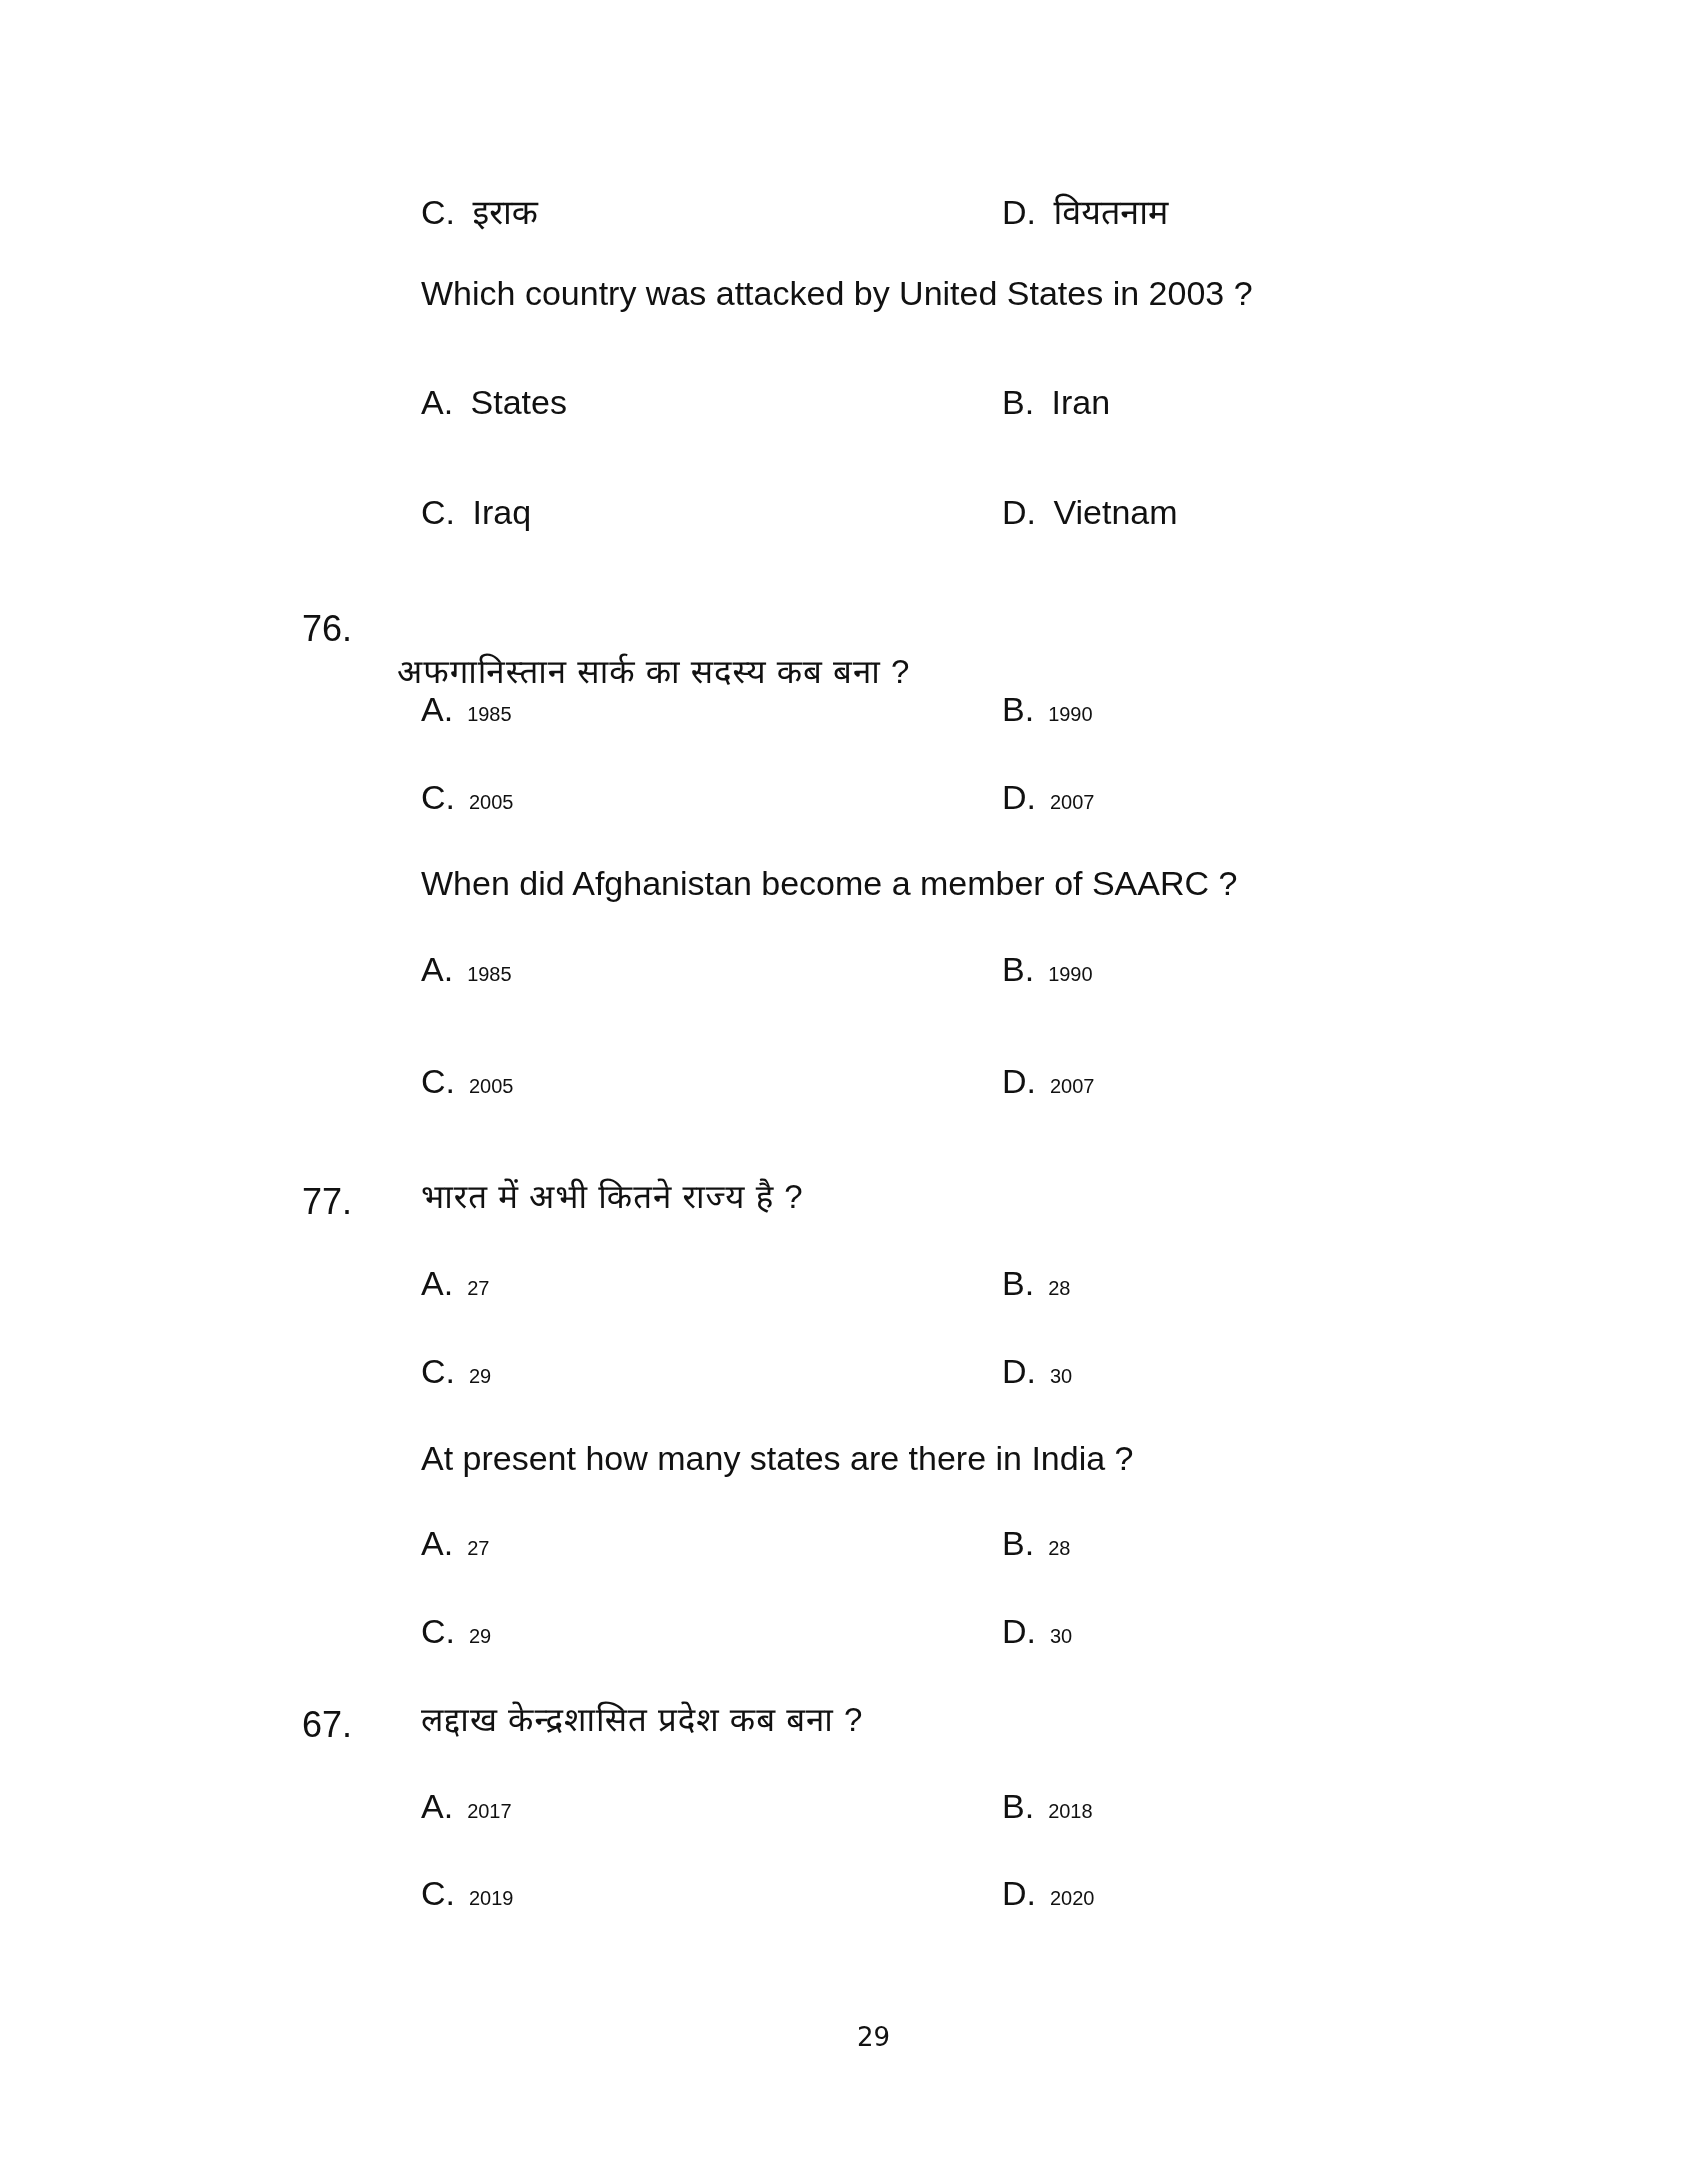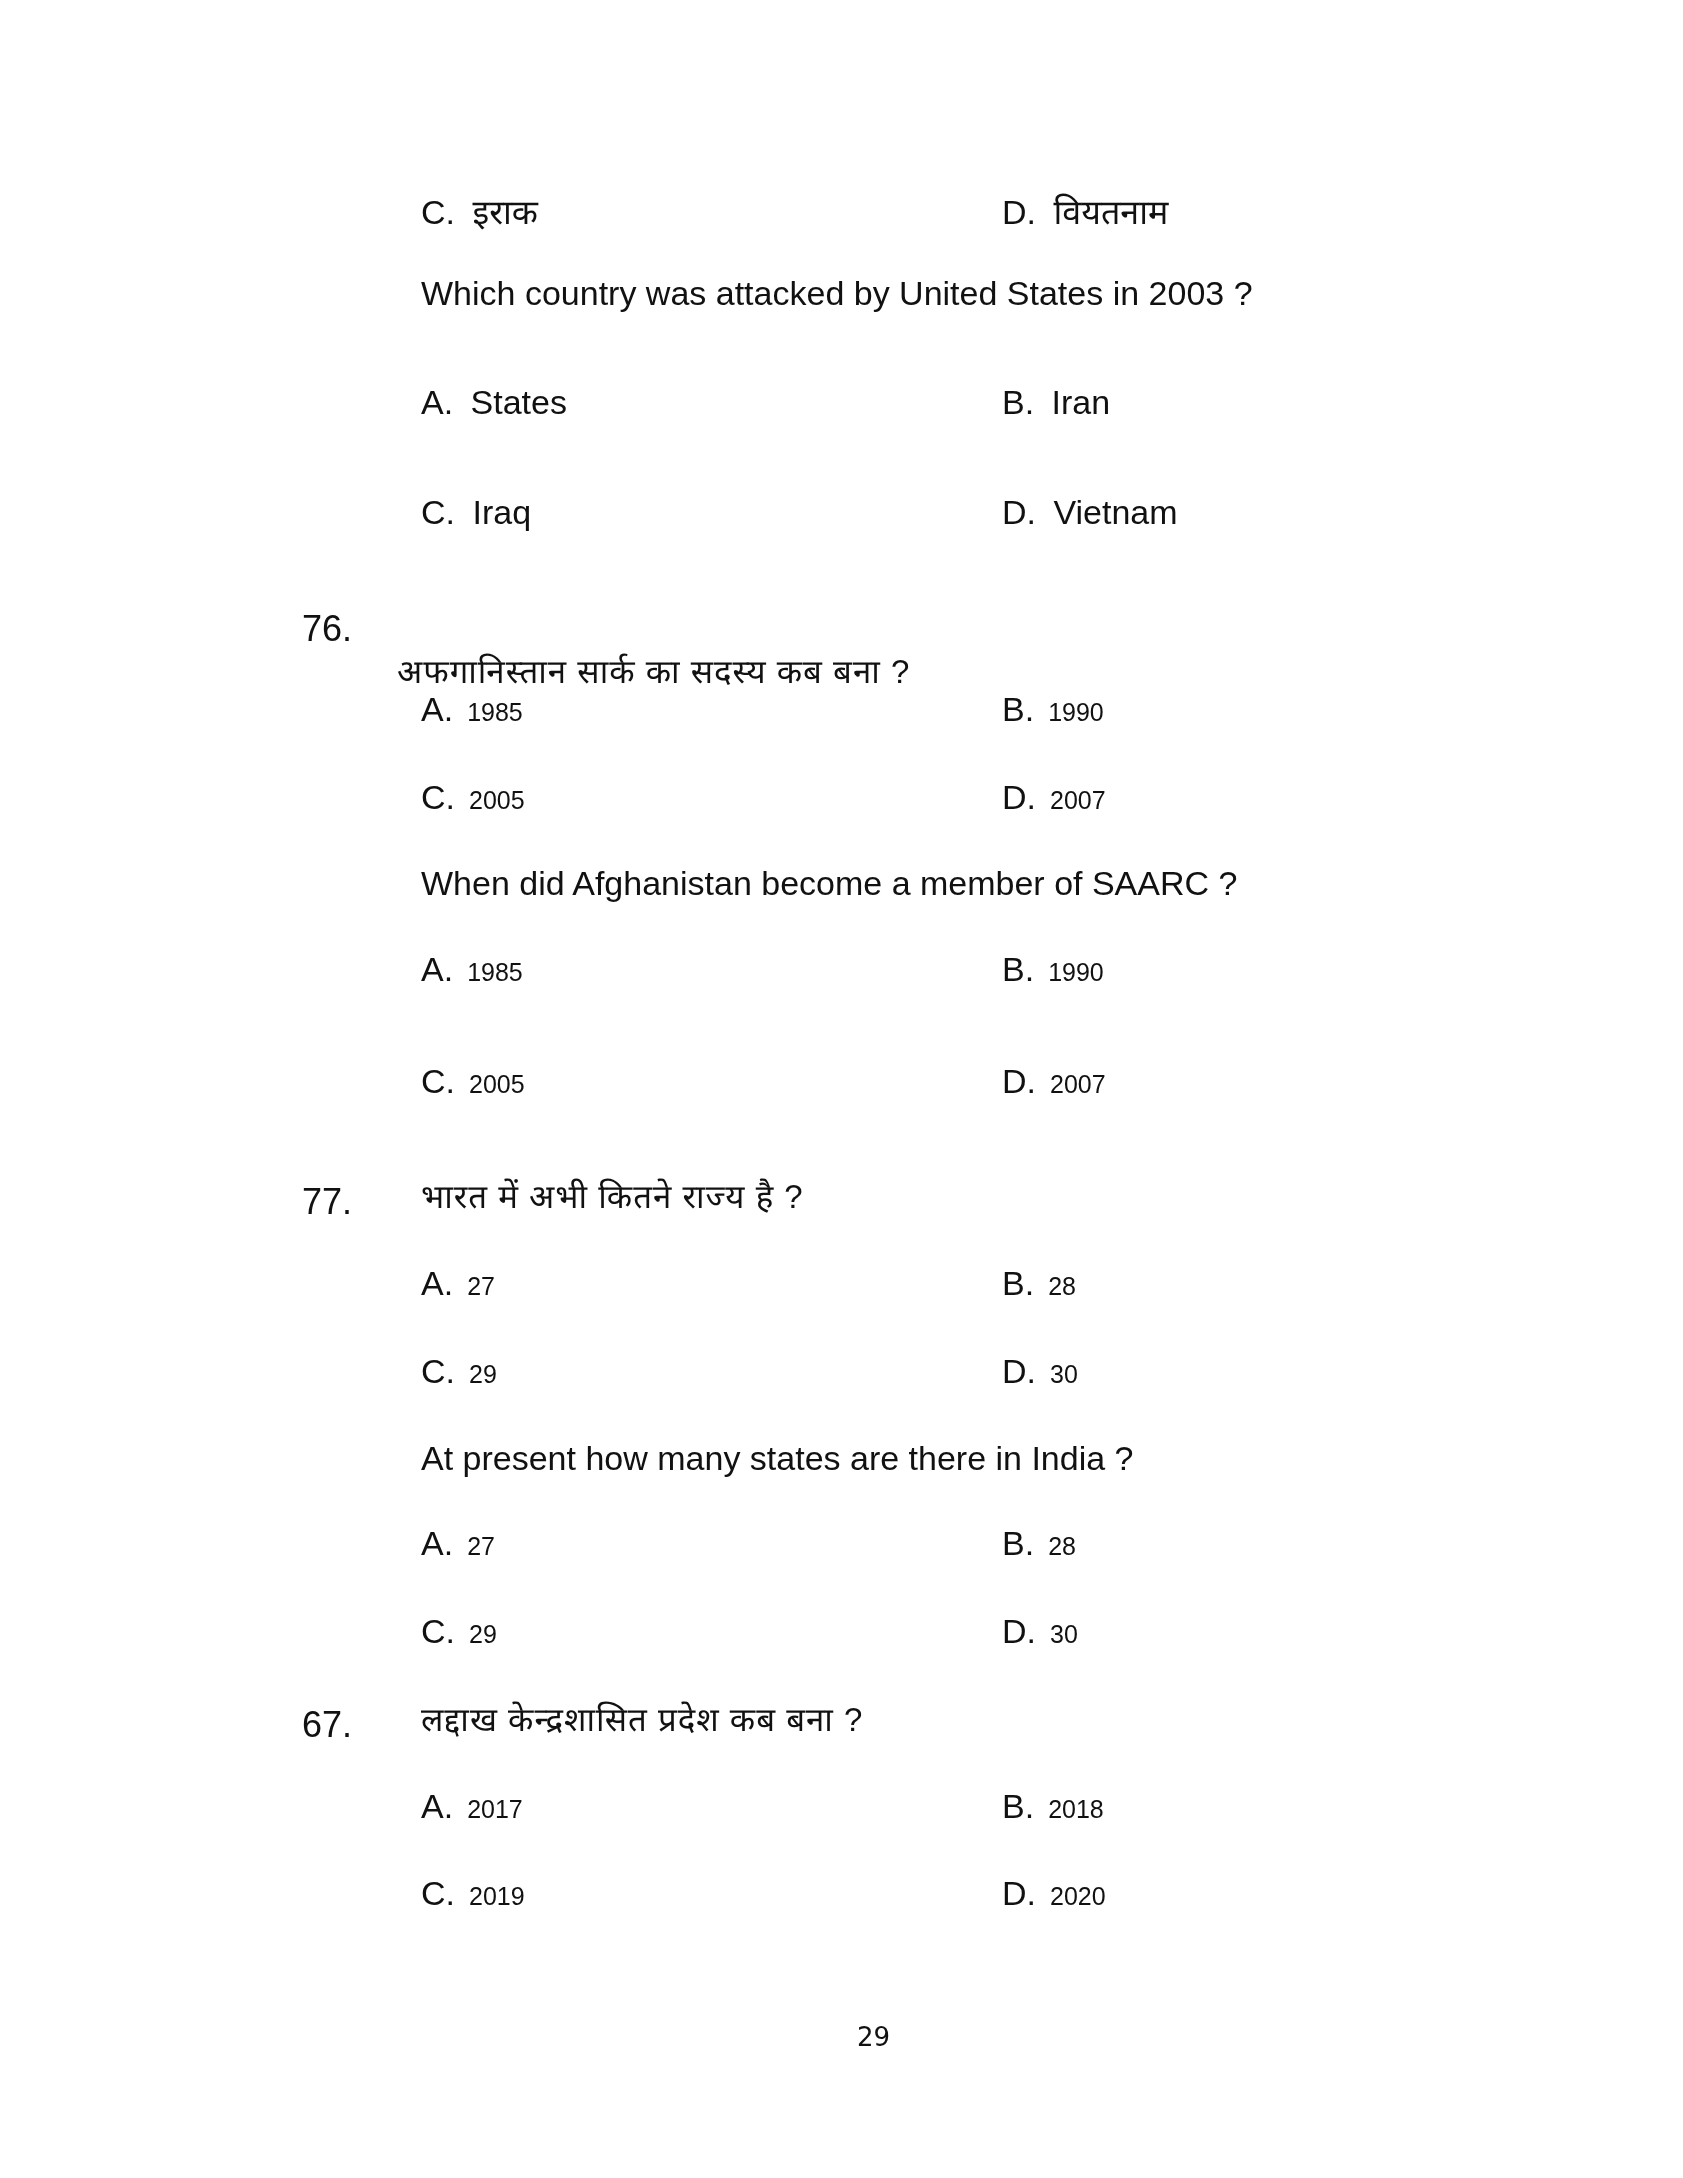--- a/index.html
+++ b/index.html
@@ -4,21 +4,21 @@
 <style>
   html, body { margin: 0; padding: 0; background: #ffffff; }
   body { width: 1683px; height: 2178px; position: relative; overflow: hidden;
          font-family: "Liberation Sans", "DejaVu Sans", sans-serif; color: #111; }
   .abs { position: absolute; white-space: nowrap; }
   .q-en { font-size: 34px; }
   .q-hi { font-size: 33px; letter-spacing: 1px; }
   .qnum { font-size: 36px; }
   .opt { font-size: 34px; }
   .opt-sm .lbl { font-size: 34px; }
-  .opt-sm .val { font-size: 25px; margin-left: 14px; margin-top: 32px; }
+  .opt-sm .val { font-size: 20px; margin-left: 14px; margin-top: 32px; }
   .opt-big .val { margin-left: 8px; }
   .pagenum { font-size: 26px; font-family: "DejaVu Sans", sans-serif; }
 </style>
 </head>
 <body>
 
 <div class="abs opt opt-big" style="left:421px; top:188px;">
   <span class="lbl">C.</span>
   <span class="val">इराक</span>
 </div>

